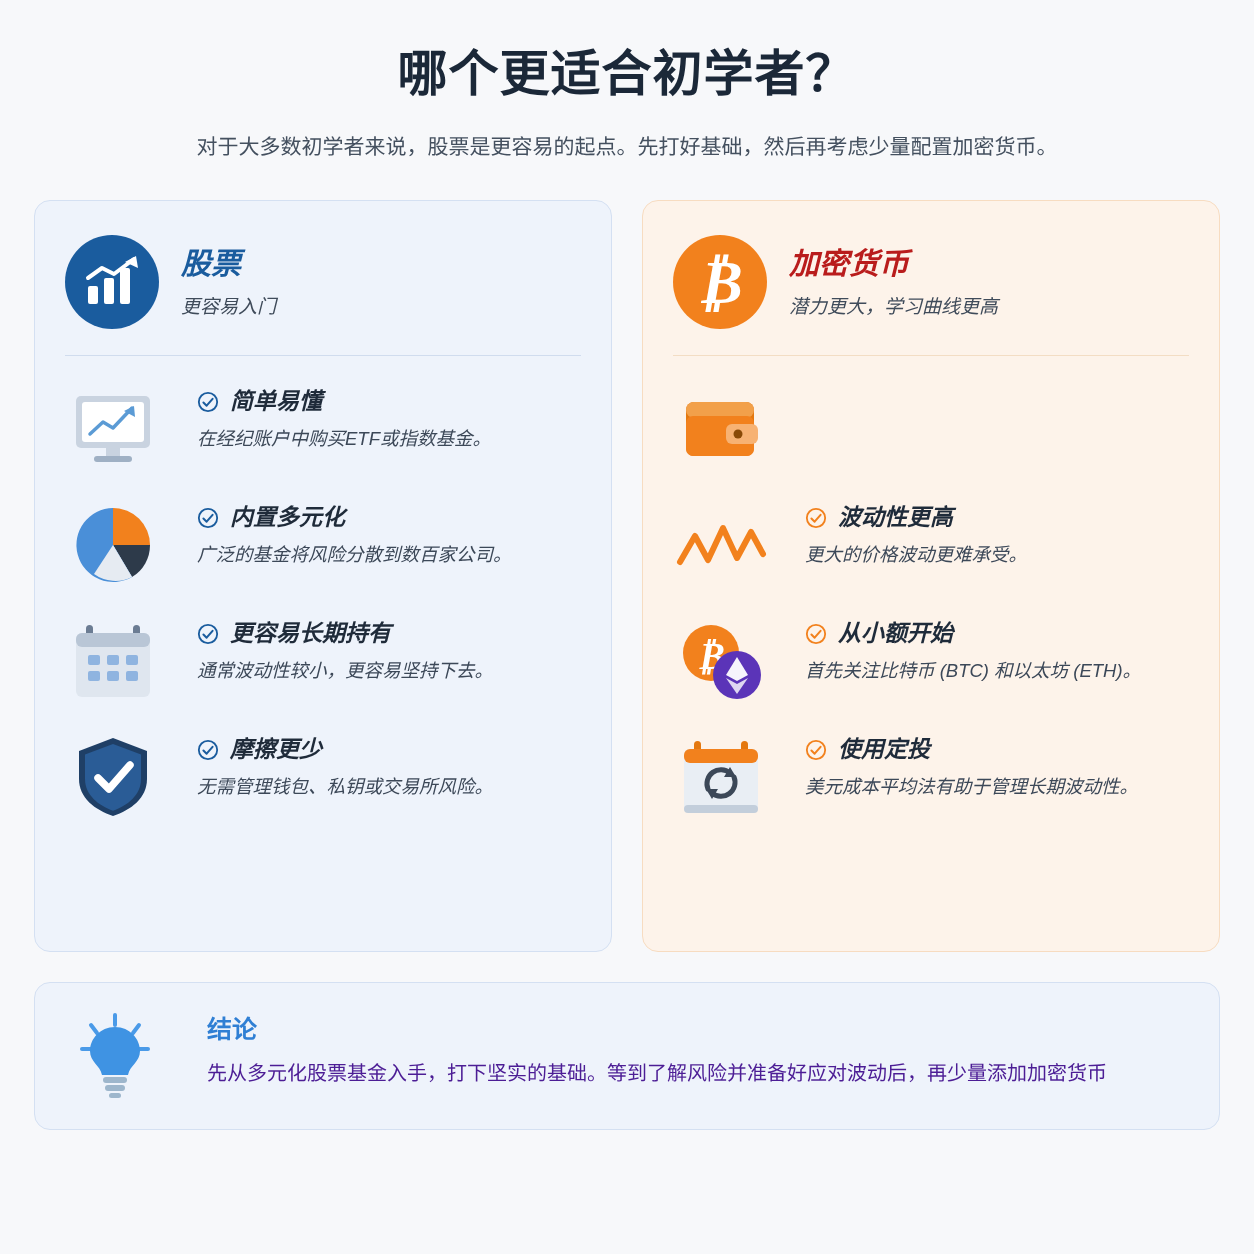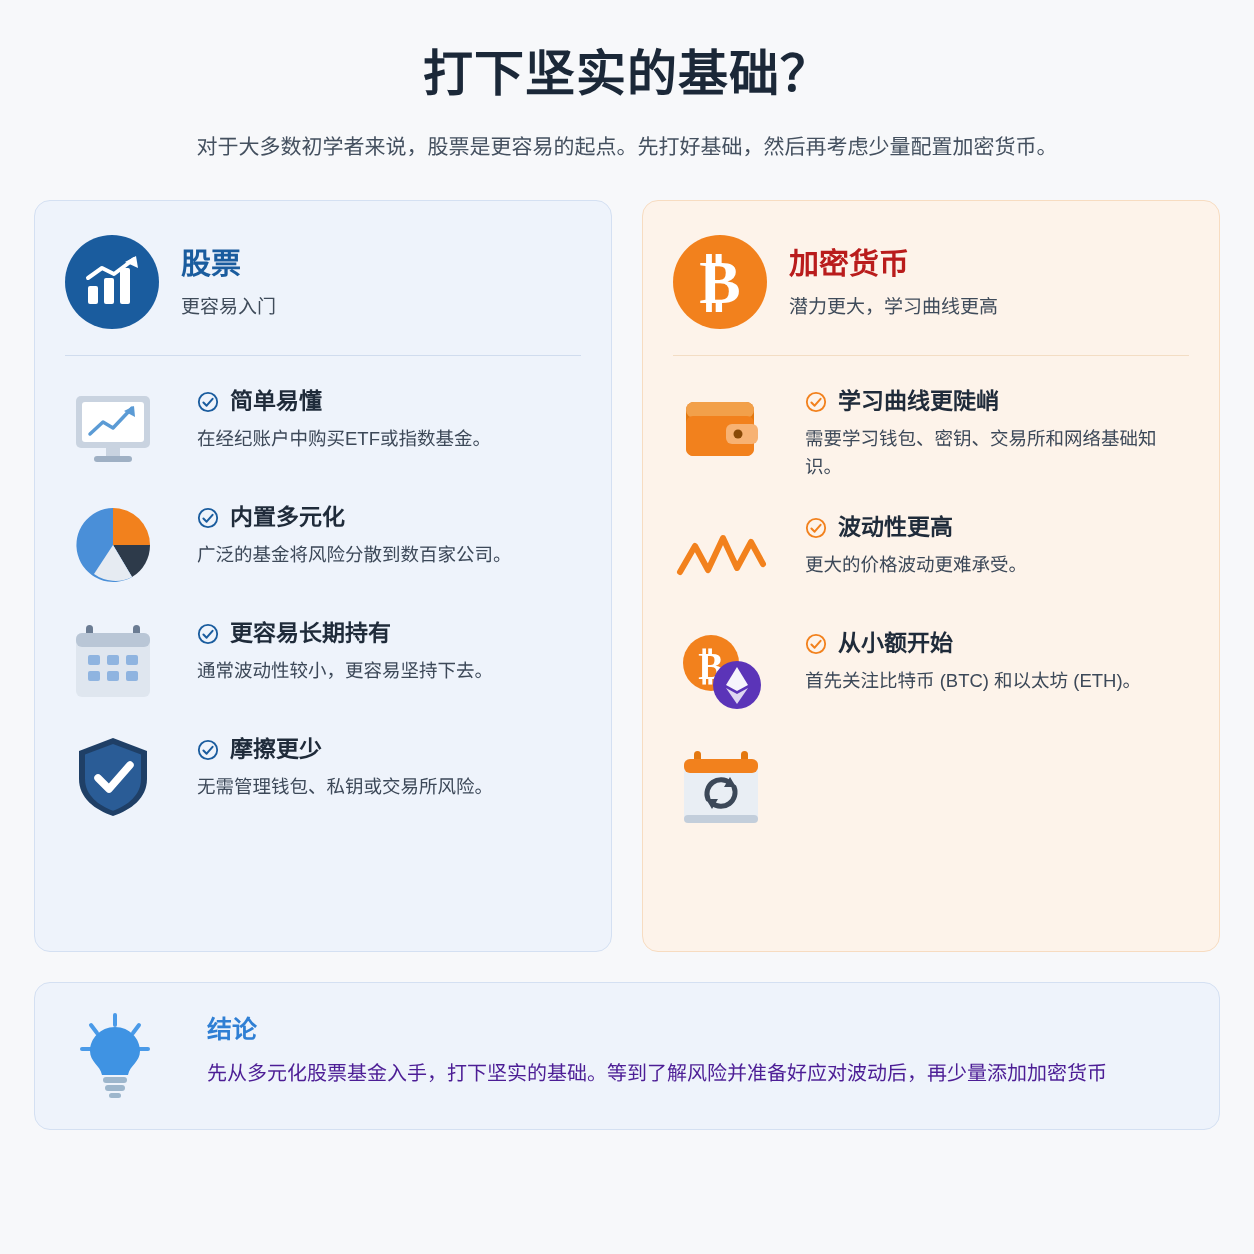--- a/index.html
+++ b/index.html
@@ -39,20 +39,21 @@
     line-height: 1.65;
     max-width: 940px;
     margin: 0 auto;
   }
   
   .columns {
     display: flex;
     gap: 30px;
     margin-top: 36px;
     align-items: flex-start;
+    font-style: italic;
   }
   .card {
     flex: 1 1 0;
     border-radius: 16px;
     box-sizing: border-box;
     padding: 34px 30px 30px 30px;
     min-height: 752px;
   }
   .card-stocks {
     background: #eef3fb;
@@ -169,21 +170,21 @@
     color: #4c1d95;
     max-width: 980px;
   }
 </style>
 </head>
 <body>
 
 <div class="page">
 
   <div class="header">
-    <h1 class="title">打下坚实的基础？</h1>
+    <h1 class="title">哪个更适合初学者？</h1>
     <p class="subtitle">对于大多数初学者来说，股票是更容易的起点。先打好基础，然后再考虑少量配置加密货币。</p>
   </div>
 
   <div class="columns">
 
     <div class="card card-stocks">
       <div class="card-head">
         <div class="badge badge-stocks">
           <svg width="56" height="52" viewBox="0 0 56 52" aria-hidden="true">
             <rect x="4" y="30" width="10" height="18" rx="2" fill="#ffffff"></rect>
@@ -311,30 +312,20 @@
       <div class="feature">
         <div class="feature-icon">
           <svg width="86" height="74" viewBox="0 0 86 74" aria-hidden="true">
             <rect x="8" y="10" width="68" height="54" rx="8" fill="#e4780f"></rect>
             <rect x="8" y="10" width="68" height="16" rx="8" fill="#f2a04a"></rect>
             <rect x="8" y="24" width="68" height="40" rx="7" fill="#f2811d"></rect>
             <rect x="48" y="32" width="32" height="20" rx="6" fill="#f7b273"></rect>
             <circle cx="60" cy="42" r="4.5" fill="#8a4a06"></circle>
           </svg>
         </div>
-        <div class="feature-body">
-          <div class="feature-title-row">
-            <svg class="check" viewBox="0 0 24 24" aria-hidden="true">
-              <circle cx="12" cy="12" r="10" fill="none" stroke="#f2811d" stroke-width="2"></circle>
-              <polyline points="7,12.5 10.5,16 17,8.5" fill="none" stroke="#f2811d" stroke-width="2.2" stroke-linecap="round" stroke-linejoin="round"></polyline>
-            </svg>
-            <div class="feature-title">学习曲线更陡峭</div>
-          </div>
-          <div class="feature-desc">需要学习钱包、密钥、交易所和网络基础知识。</div>
-        </div>
       </div>
 
       <div class="feature">
         <div class="feature-icon">
           <svg width="92" height="62" viewBox="0 0 92 62" aria-hidden="true">
             <polyline points="5,48 20,22 33,46 48,14 62,44 76,18 88,40" fill="none" stroke="#f2811d" stroke-width="6" stroke-linecap="round" stroke-linejoin="round"></polyline>
           </svg>
         </div>
         <div class="feature-body">
           <div class="feature-title-row">
@@ -378,20 +369,30 @@
             <rect x="6" y="12" width="74" height="64" rx="6" fill="#e9eef4"></rect>
             <rect x="6" y="12" width="74" height="14" rx="6" fill="#f2811d"></rect>
             <rect x="6" y="68" width="74" height="8" rx="4" fill="#c3cedb"></rect>
             <g fill="none" stroke="#3c4858" stroke-width="5" stroke-linecap="round">
               <path d="M30 52 A14 14 0 0 1 52 36"></path>
               <path d="M56 40 A14 14 0 0 1 34 56"></path>
             </g>
             <polygon points="52,30 58,40 46,40" fill="#3c4858"></polygon>
             <polygon points="34,62 28,52 40,52" fill="#3c4858"></polygon>
           </svg>
+        </div>
+        <div class="feature-body">
+          <div class="feature-title-row">
+            <svg class="check" viewBox="0 0 24 24" aria-hidden="true">
+              <circle cx="12" cy="12" r="10" fill="none" stroke="#f2811d" stroke-width="2"></circle>
+              <polyline points="7,12.5 10.5,16 17,8.5" fill="none" stroke="#f2811d" stroke-width="2.2" stroke-linecap="round" stroke-linejoin="round"></polyline>
+            </svg>
+            <div class="feature-title">使用定投</div>
+          </div>
+          <div class="feature-desc">美元成本平均法有助于管理长期波动性。</div>
         </div>
       </div>
     </div>
   </div>
 
   <div class="conclusion">
     <div class="bulb-wrap">
       <svg width="72" height="86" viewBox="0 0 72 86" aria-hidden="true">
         <g stroke="#4a9ae8" stroke-width="4" stroke-linecap="round">
           <line x1="36" y1="2" x2="36" y2="12"></line>

